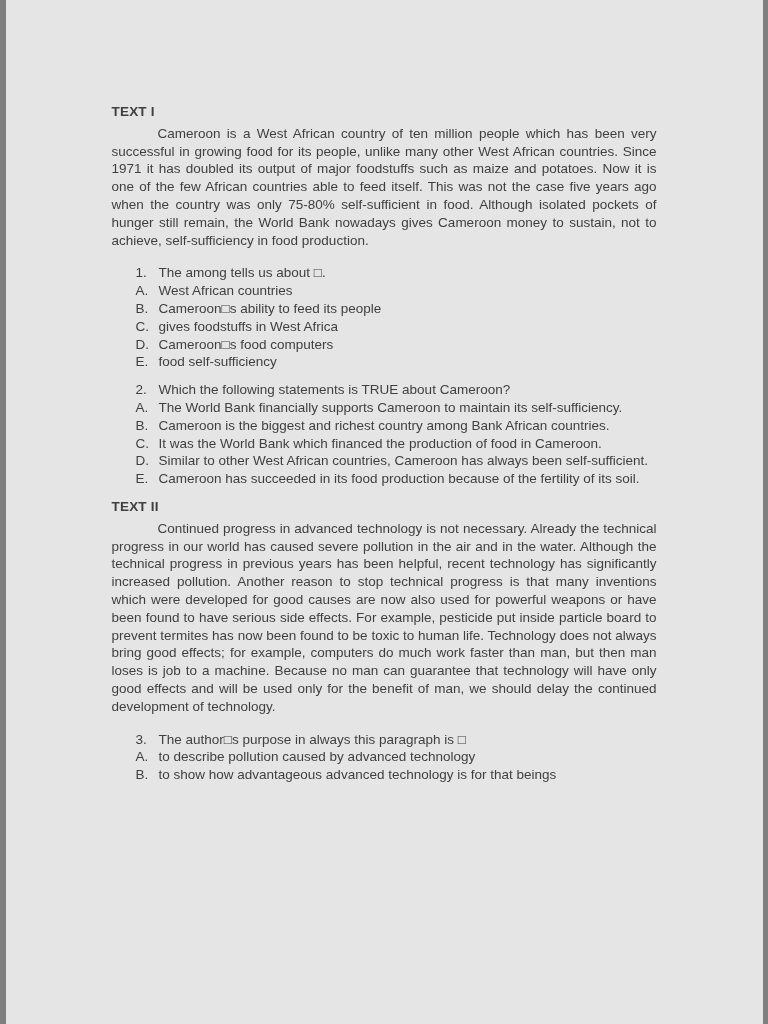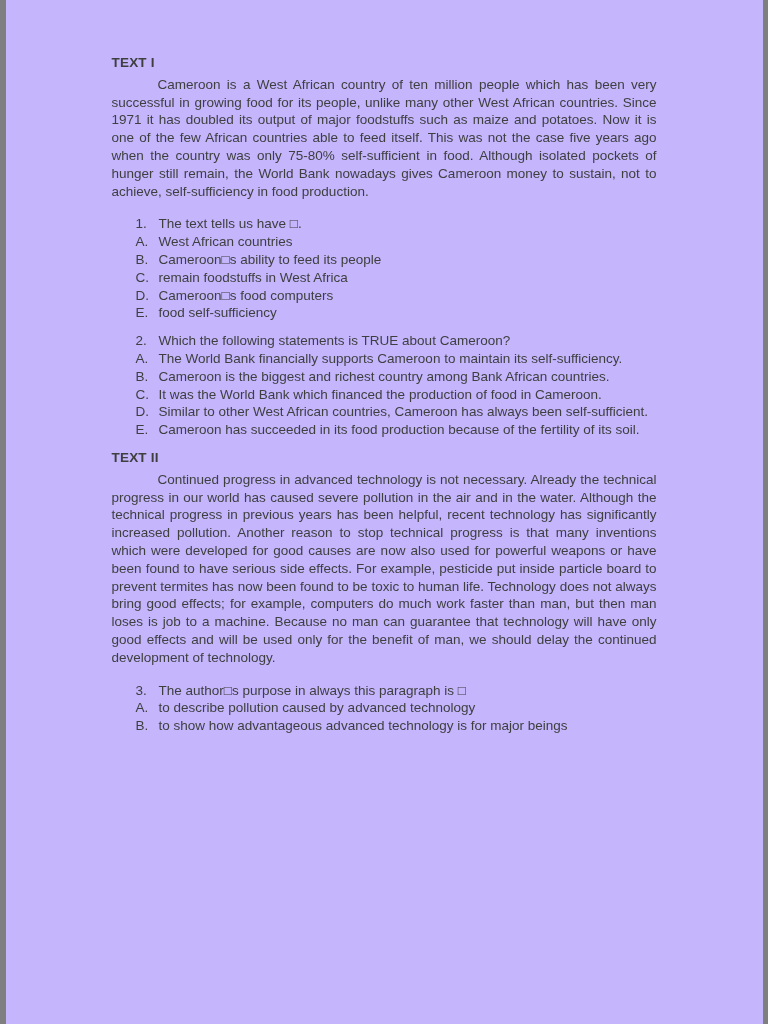--- a/index.html
+++ b/index.html
@@ -5,23 +5,23 @@
   html, body { margin: 0; padding: 0; }
   body {
     background: #7f7f7f;
     font-family: "Liberation Sans", "DejaVu Sans", sans-serif;
     -webkit-font-smoothing: antialiased;
   }
   .page {
     width: 757px;
     min-height: 1024px;
     margin: 0 auto;
-    background: #c4b5fd;
+    background: #e5e5e5;
     box-sizing: border-box;
-    padding: 54px 106px 80px 106px;
+    padding: 103px 106px 80px 106px;
     color: #3f3f3f;
     font-size: 13.5px;
     line-height: 17.8px;
   }
   .heading {
     font-size: 13.5px;
     font-weight: bold;
     margin: 0 0 4px 0;
     letter-spacing: 0.2px;
   }
@@ -45,33 +45,33 @@
 
 <div class="page">
 
   <div class="section">
     <h2 class="heading">TEXT I</h2>
     <p class="para">Cameroon is a West African country of ten million people which has been very successful in growing food for its people, unlike many other West African countries. Since 1971 it has doubled its output of major foodstuffs such as maize and potatoes. Now it is one of the few African countries able to feed itself. This was not the case five years ago when the country was only 75-80% self-sufficient in food. Although isolated pockets of hunger still remain, the World Bank nowadays gives Cameroon money to sustain, not to achieve, self-sufficiency in food production.</p>
 
     <div class="question">
       <div class="row">
         <span class="marker">1.</span>
-        <span class="qtext">The text tells us have □.</span>
+        <span class="qtext">The among tells us about □.</span>
       </div>
       <div class="row">
         <span class="marker">A.</span>
         <span class="otext">West African countries</span>
       </div>
       <div class="row">
         <span class="marker">B.</span>
         <span class="otext">Cameroon□s ability to feed its people</span>
       </div>
       <div class="row">
         <span class="marker">C.</span>
-        <span class="otext">remain foodstuffs in West Africa</span>
+        <span class="otext">gives foodstuffs in West Africa</span>
       </div>
       <div class="row">
         <span class="marker">D.</span>
         <span class="otext">Cameroon□s food computers</span>
       </div>
       <div class="row">
         <span class="marker">E.</span>
         <span class="otext">food self-sufficiency</span>
       </div>
     </div>
@@ -112,18 +112,18 @@
       <div class="row">
         <span class="marker">3.</span>
         <span class="qtext">The author□s purpose in always this paragraph is □</span>
       </div>
       <div class="row">
         <span class="marker">A.</span>
         <span class="otext">to describe pollution caused by advanced technology</span>
       </div>
       <div class="row">
         <span class="marker">B.</span>
-        <span class="otext">to show how advantageous advanced technology is for major beings</span>
+        <span class="otext">to show how advantageous advanced technology is for that beings</span>
       </div>
     </div>
   </div>
 
 </div>
 
 </body></html>

